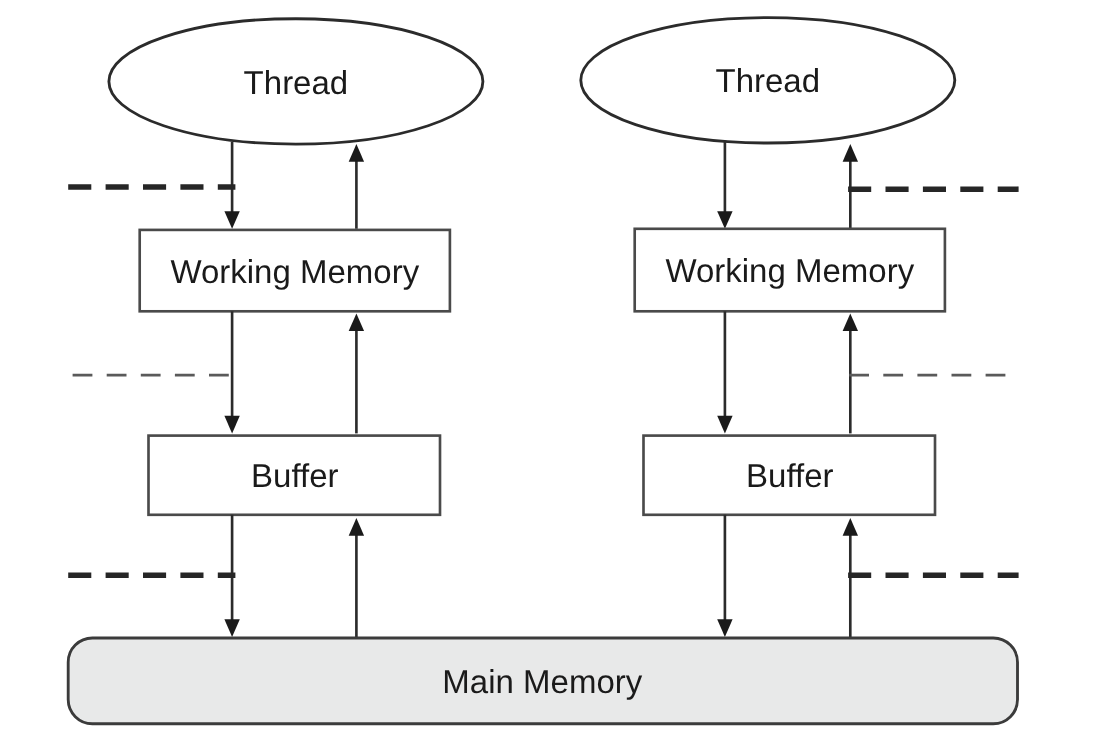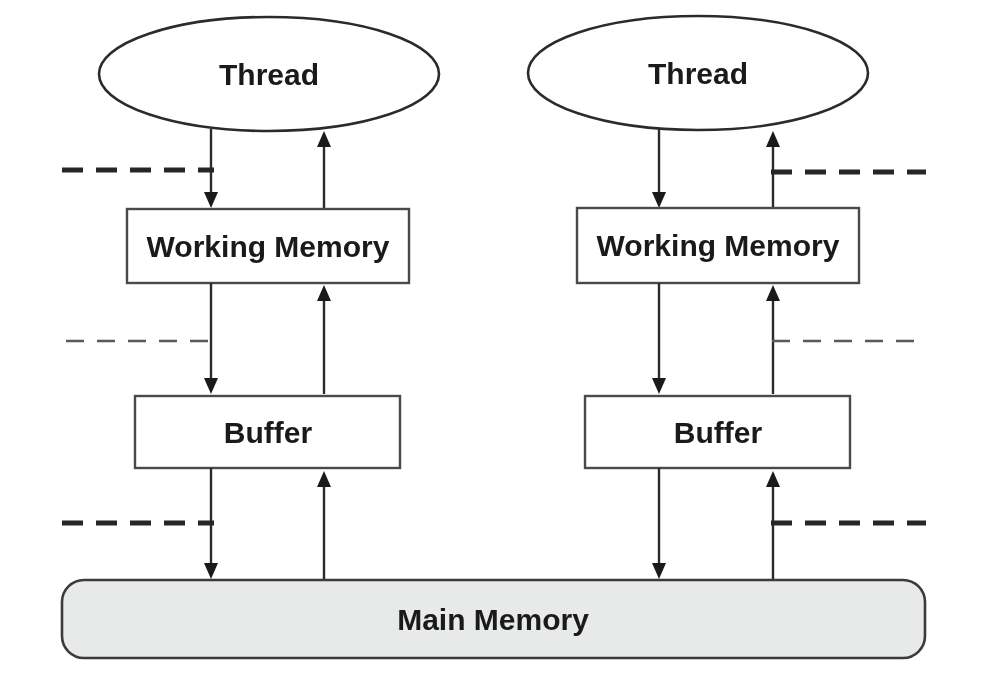--- a/index.html
+++ b/index.html
@@ -10,21 +10,20 @@
   }
   body {
     font-family: "Liberation Sans", sans-serif;
   }
   #canvas {
     position: relative;
     width: 1000px;
     height: 676px;
     background: #ffffff;
     overflow: hidden;
-    font-weight: bold;
   }
   #canvas svg {
     position: absolute;
     top: 0;
     left: 0;
     width: 1000px;
     height: 676px;
   }
   .node-label {
     font-family: "Liberation Sans", sans-serif;

